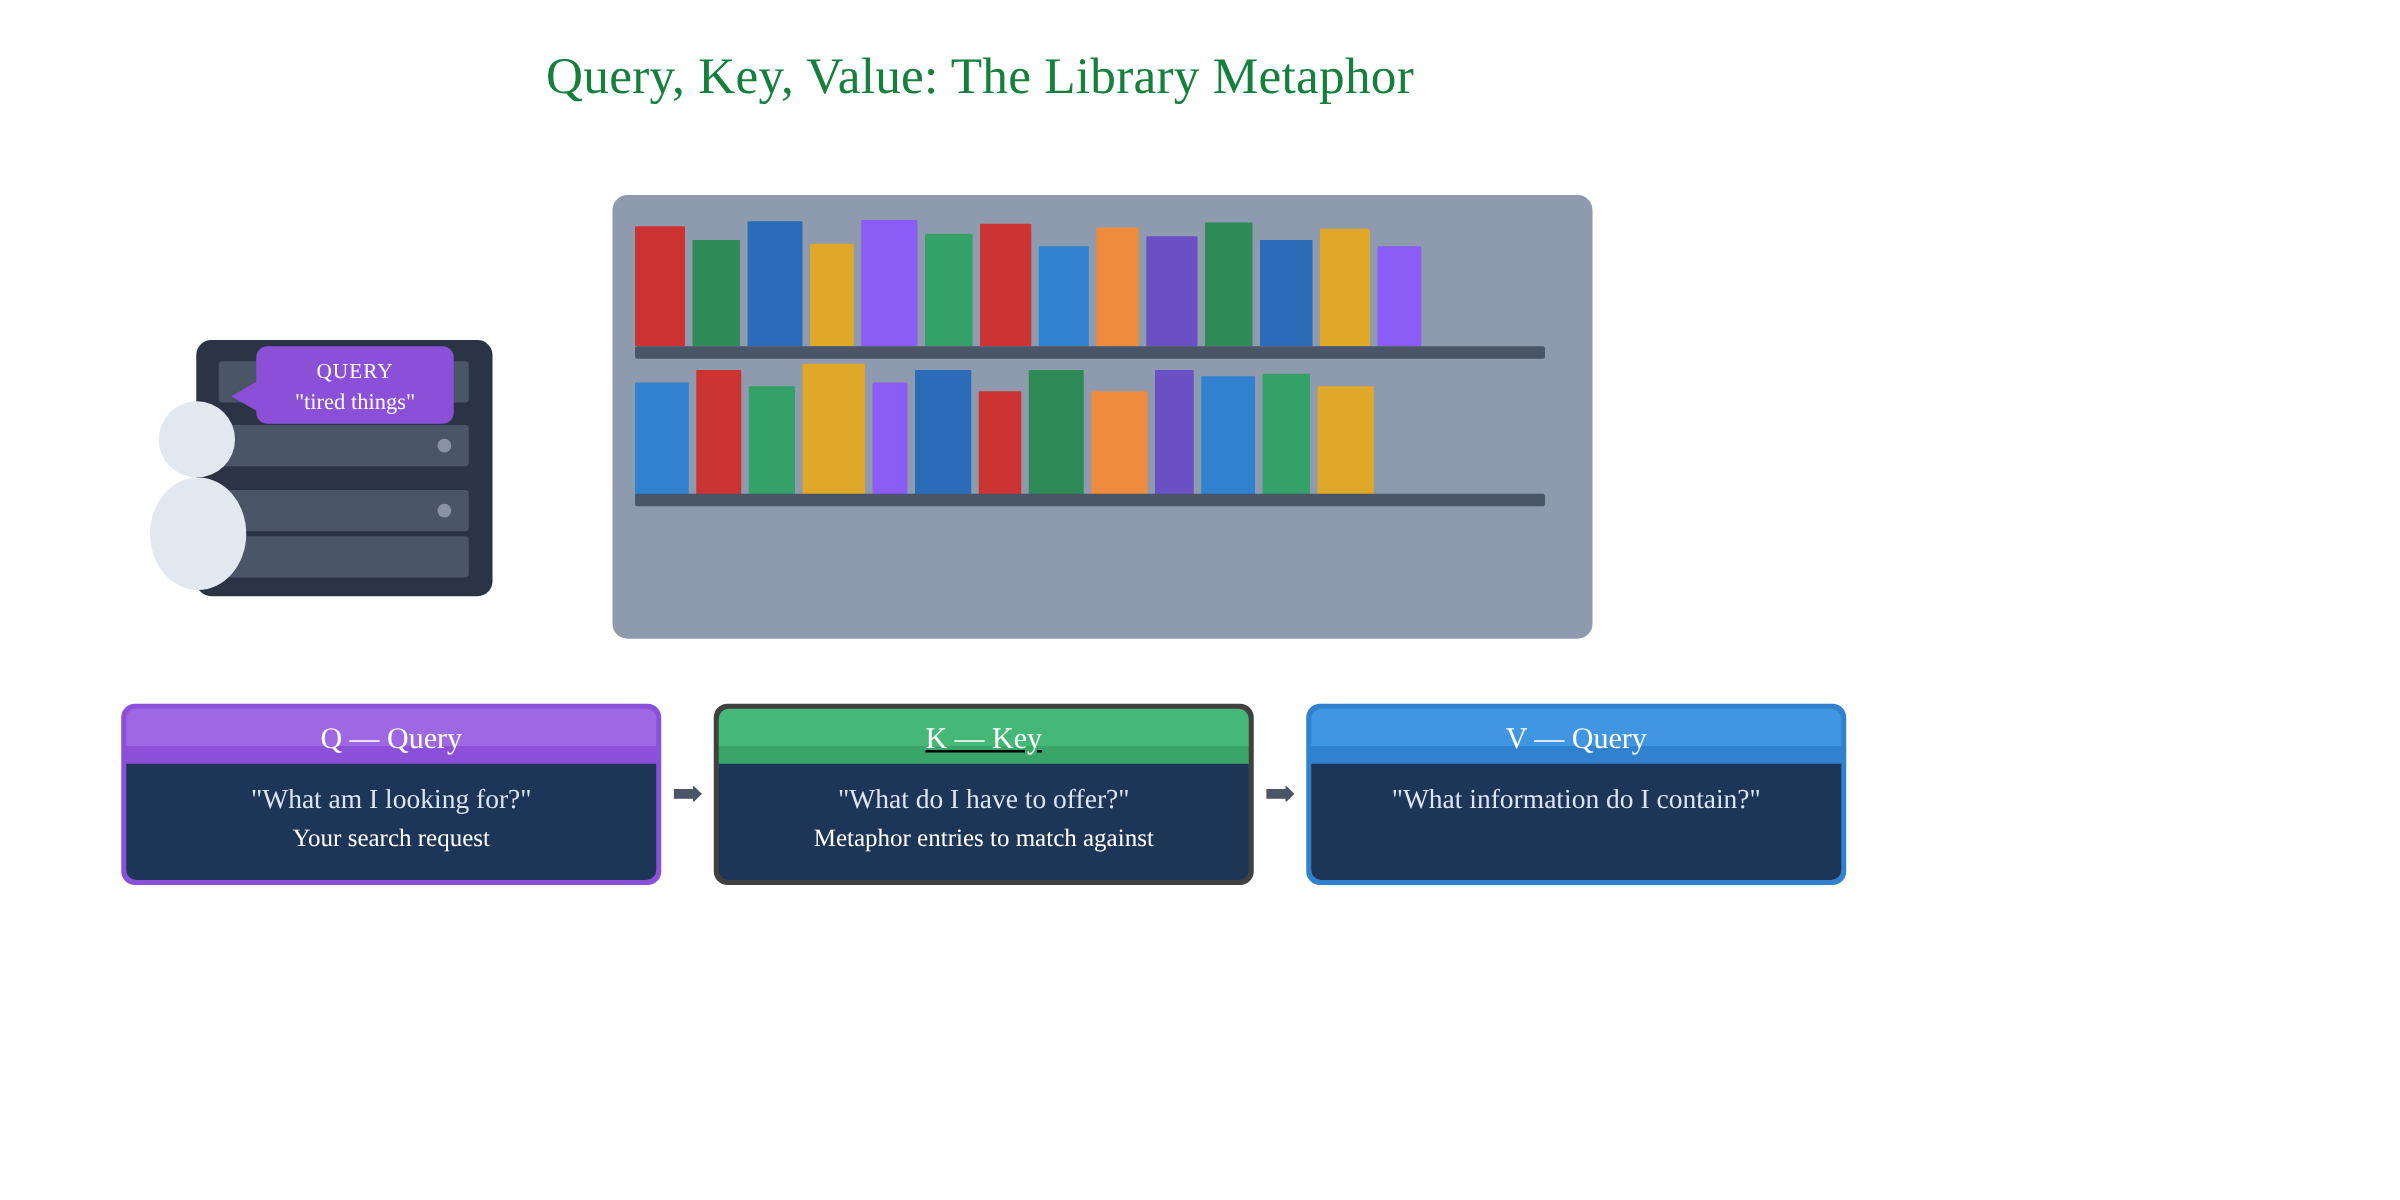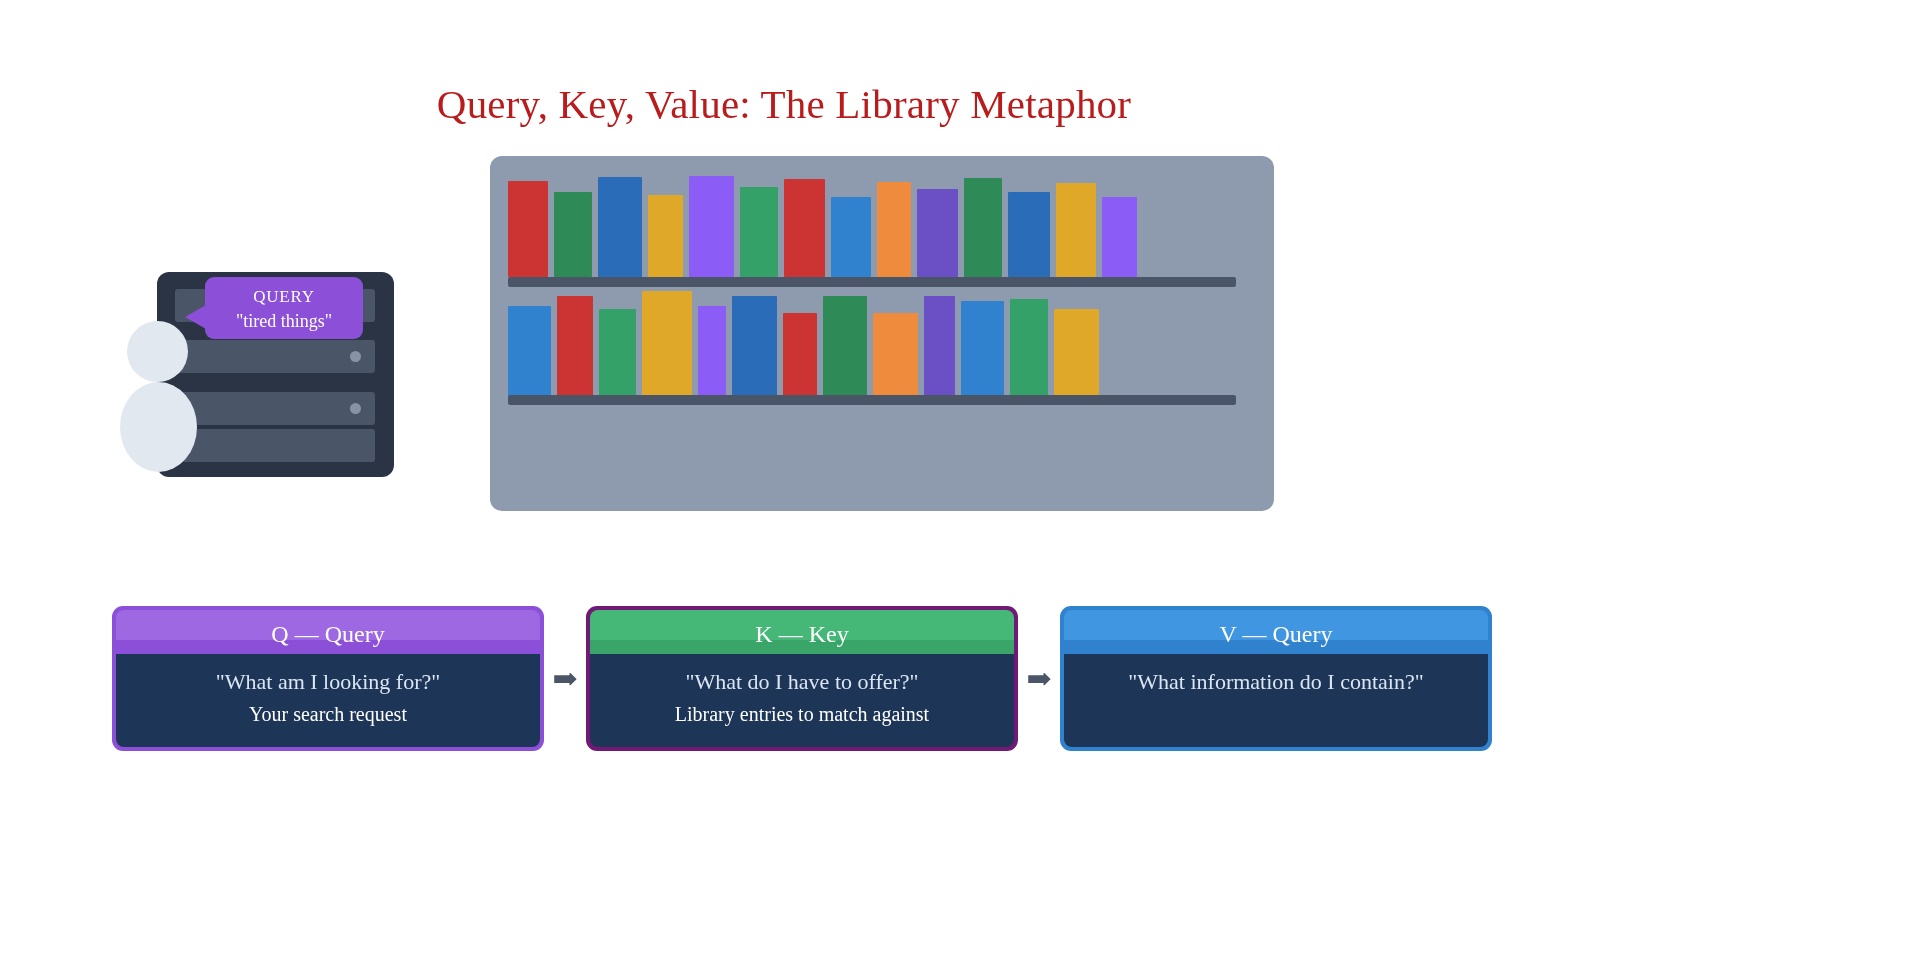--- a/index.html
+++ b/index.html
@@ -16,24 +16,23 @@
   }
 
   
   #page-title {
     position: absolute;
     left: 0;
     top: 36px;
     width: 1920px;
     text-align: center;
     font-size: 41px;
-    color: #b91c1c;
+    color: #15803d;
     letter-spacing: 0.2px;
     white-space: nowrap;
-    margin-top: 44px;
   }
   #page-title .title-inner {
     display: inline-block;
     transform: translateX(-176px);
   }
 
   
   #person-server {
     position: absolute;
     left: 120px;
@@ -155,27 +154,26 @@
     height: 10px;
     background: #4a5568;
     border-radius: 2px;
   }
   .shelf-bar.bar1 { top: 121px; }
   .shelf-bar.bar2 { top: 239px; }
 
   
   #qkv-row {
     position: absolute;
-    left: 112px;
+    left: 97px;
     top: 563px;
     width: 1590px;
     height: 145px;
     display: flex;
     align-items: center;
-    margin-top: 43px;
   }
   .qkv-card {
     width: 432px;
     height: 145px;
     border-radius: 11px;
     box-sizing: border-box;
     padding: 4px;
     position: relative;
     overflow: hidden;
   }
@@ -286,25 +284,25 @@
 
 <div id="qkv-row">
     <div class="qkv-card" style="background: rgb(139, 79, 216);">
       <div class="qkv-header" style="background: linear-gradient(rgb(157, 104, 226) 0%, rgb(157, 104, 226) 62%, rgb(139, 79, 216) 63%, rgb(139, 79, 216) 100%);">Q — Query</div>
       <div class="qkv-body">
         <div class="qkv-question">"What am I looking for?"</div>
         <div class="qkv-sub">Your search request</div>
       </div>
     </div>
     <div class="flow-arrow">➡</div>
-    <div class="qkv-card" style="background: #701a75;">
+    <div class="qkv-card" style="background: #404040; text-decoration: underline;">
       <div class="qkv-header" style="background: linear-gradient(rgb(69, 184, 120) 0%, rgb(69, 184, 120) 62%, rgb(58, 165, 104) 63%, rgb(58, 165, 104) 100%);">K — Key</div>
       <div class="qkv-body">
         <div class="qkv-question">"What do I have to offer?"</div>
-        <div class="qkv-sub">Library entries to match against</div>
+        <div class="qkv-sub">Metaphor entries to match against</div>
       </div>
     </div>
     <div class="flow-arrow">➡</div>
     <div class="qkv-card" style="background: rgb(49, 130, 206);">
       <div class="qkv-header" style="background: linear-gradient(rgb(64, 150, 224) 0%, rgb(64, 150, 224) 62%, rgb(49, 130, 206) 63%, rgb(49, 130, 206) 100%);">V — Query</div>
       <div class="qkv-body">
         <div class="qkv-question">"What information do I contain?"</div>
       </div>
     </div>
   </div>

